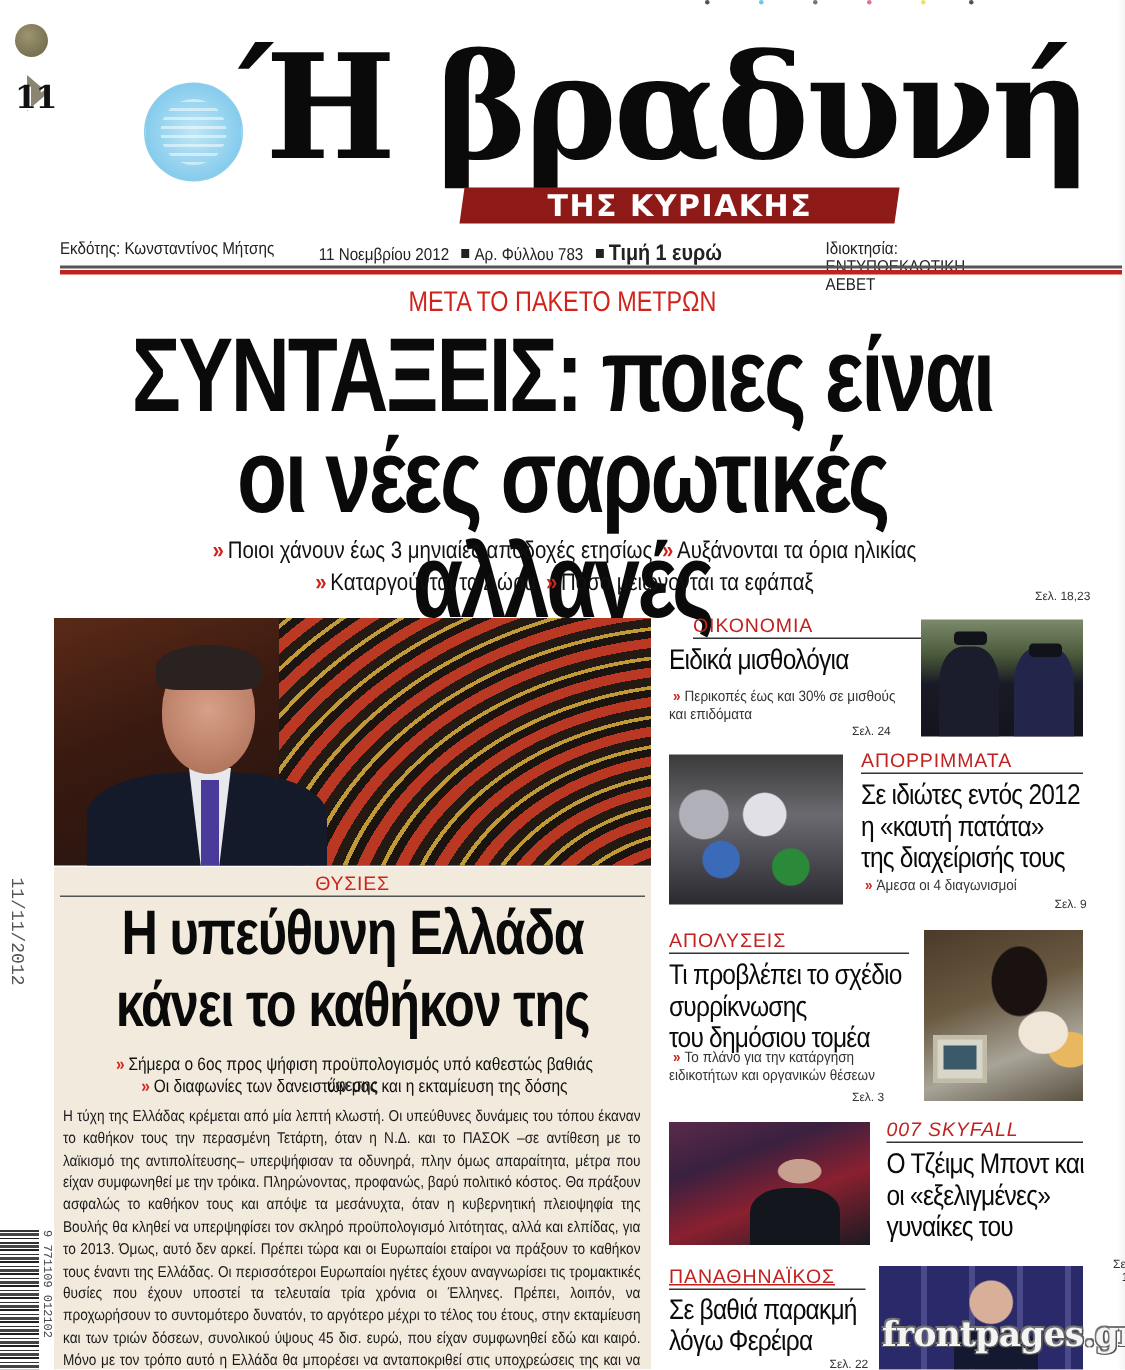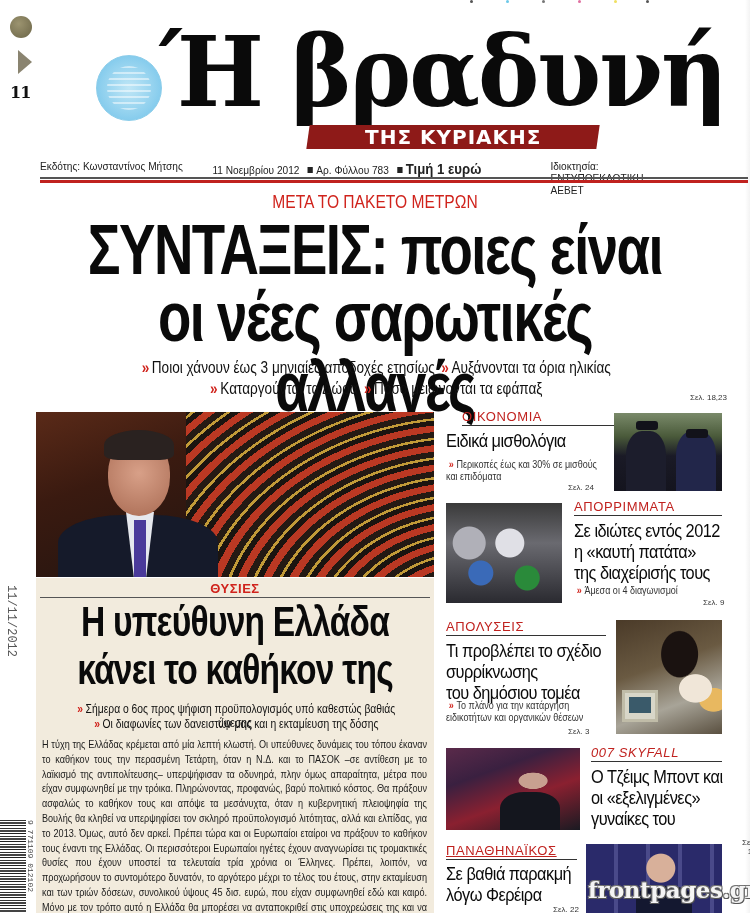--- a/index.html
+++ b/index.html
@@ -8,21 +8,21 @@
 
   .abs { position: absolute; }
 
   
   .coin { left: 10px; top: 16px; width: 22px; height: 22px; border-radius: 50%;
           background: radial-gradient(circle at 40% 35%, #9c9470, #6a6446); }
   .issue-arrow { left: 8px; top: 50px; width: 24px; height: 24px; }
   .issue-arrow .tri { position: absolute; left: 10px; top: 0; width: 0; height: 0;
       border-top: 12px solid transparent; border-bottom: 12px solid transparent; border-left: 14px solid #8a8470; }
   .issue-arrow .num { position: absolute; left: 2px; top: 2px; font-family: "DejaVu Serif", serif; font-weight: bold;
-      font-size: 16px; color: #111; text-shadow: 1px 1px 0 #fff; letter-spacing: -1px; margin-top: 31px; }
+      font-size: 21px; color: #111; text-shadow: 1px 1px 0 #fff; letter-spacing: -1px; }
 
   .vertical-date { left: 2px; top: 585px; width: 18px; height: 80px; }
   .vertical-date span { display: block; transform: rotate(90deg); transform-origin: left top; position: absolute;
       left: 16px; top: 0; white-space: nowrap; font-size: 12px; color: #555; font-family: "Liberation Mono", monospace; }
 
   .barcode { left: 0; top: 820px; width: 26px; height: 93px;
       background: repeating-linear-gradient(to bottom, #333 0 1px, #fff 1px 2px, #444 2px 4px, #fff 4px 5px, #222 5px 6px, #fff 6px 8px); }
   .barcode-digits { left: 26px; top: 820px; width: 10px; height: 93px; overflow: hidden; }
   .barcode-digits span { position: absolute; left: 9px; top: 0; transform: rotate(90deg); transform-origin: left top;
       font-size: 8px; color: #444; white-space: nowrap; font-family: "Liberation Mono", monospace; }
@@ -70,21 +70,21 @@
       background:
         repeating-radial-gradient(ellipse at 110% 140%, #c23a24 0 8px, #1a1410 8px 14px, #c9a13a 14px 17px, #241a14 17px 24px); opacity: 0.95; }
   .lead-photo .person { position: absolute; left: 22px; top: 8px; width: 150px; height: 160px; }
   .lead-photo .face { position: absolute; left: 50px; top: 18px; width: 62px; height: 78px; border-radius: 45% 45% 50% 50%;
       background: radial-gradient(circle at 50% 45%, #d8a088, #a86a52); }
   .lead-photo .hair { position: absolute; left: 46px; top: 10px; width: 70px; height: 30px; border-radius: 50% 50% 20% 20%; background: #2a2220; }
   .lead-photo .suit { position: absolute; left: 0; top: 95px; width: 160px; height: 70px; border-radius: 40% 40% 0 0; background: #151a2a; }
   .lead-photo .shirt { position: absolute; left: 68px; top: 92px; width: 28px; height: 70px; background: #e6e8ee; clip-path: polygon(0 0, 100% 0, 70% 100%, 30% 100%); }
   .lead-photo .tie { position: absolute; left: 76px; top: 100px; width: 12px; height: 62px; background: #4a3a9a; }
   .lead-box { left: 36px; top: 578px; width: 398px; height: 335px; background: #f2ebdd; }
-  .lead-kicker { left: 36px; top: 581px; width: 398px; text-align: center; color: #d0231c; font-size: 13px; font-weight: bold; letter-spacing: 0.5px; }
+  .lead-kicker { left: 36px; top: 581px; width: 398px; text-align: center; color: #d0231c; font-size: 13px; font-weight: normal; letter-spacing: 0.5px; }
   .lead-rule { left: 40px; top: 597px; width: 390px; height: 1px; background: #555; }
   .lead-head { left: 36px; width: 398px; text-align: center; font-weight: bold; font-size: 42px; color: #0a0a0a;
       letter-spacing: -1px; line-height: 1; transform: scaleX(0.8); }
   .lead-head.l1 { top: 601px; }
   .lead-head.l2 { top: 649px; }
   .lead-bullets { left: 36px; width: 398px; text-align: center; font-size: 12px; color: #111; transform: scaleX(0.86); }
   .lead-bullets.b1 { top: 702px; }
   .lead-bullets.b2 { top: 717px; }
   .lead-body { left: 42px; top: 738px; width: 440px; font-size: 10.4px; line-height: 14.8px; color: #1a1a1a;
       transform: scaleX(0.875); transform-origin: left top; text-align: justify; text-align-last: left; }

